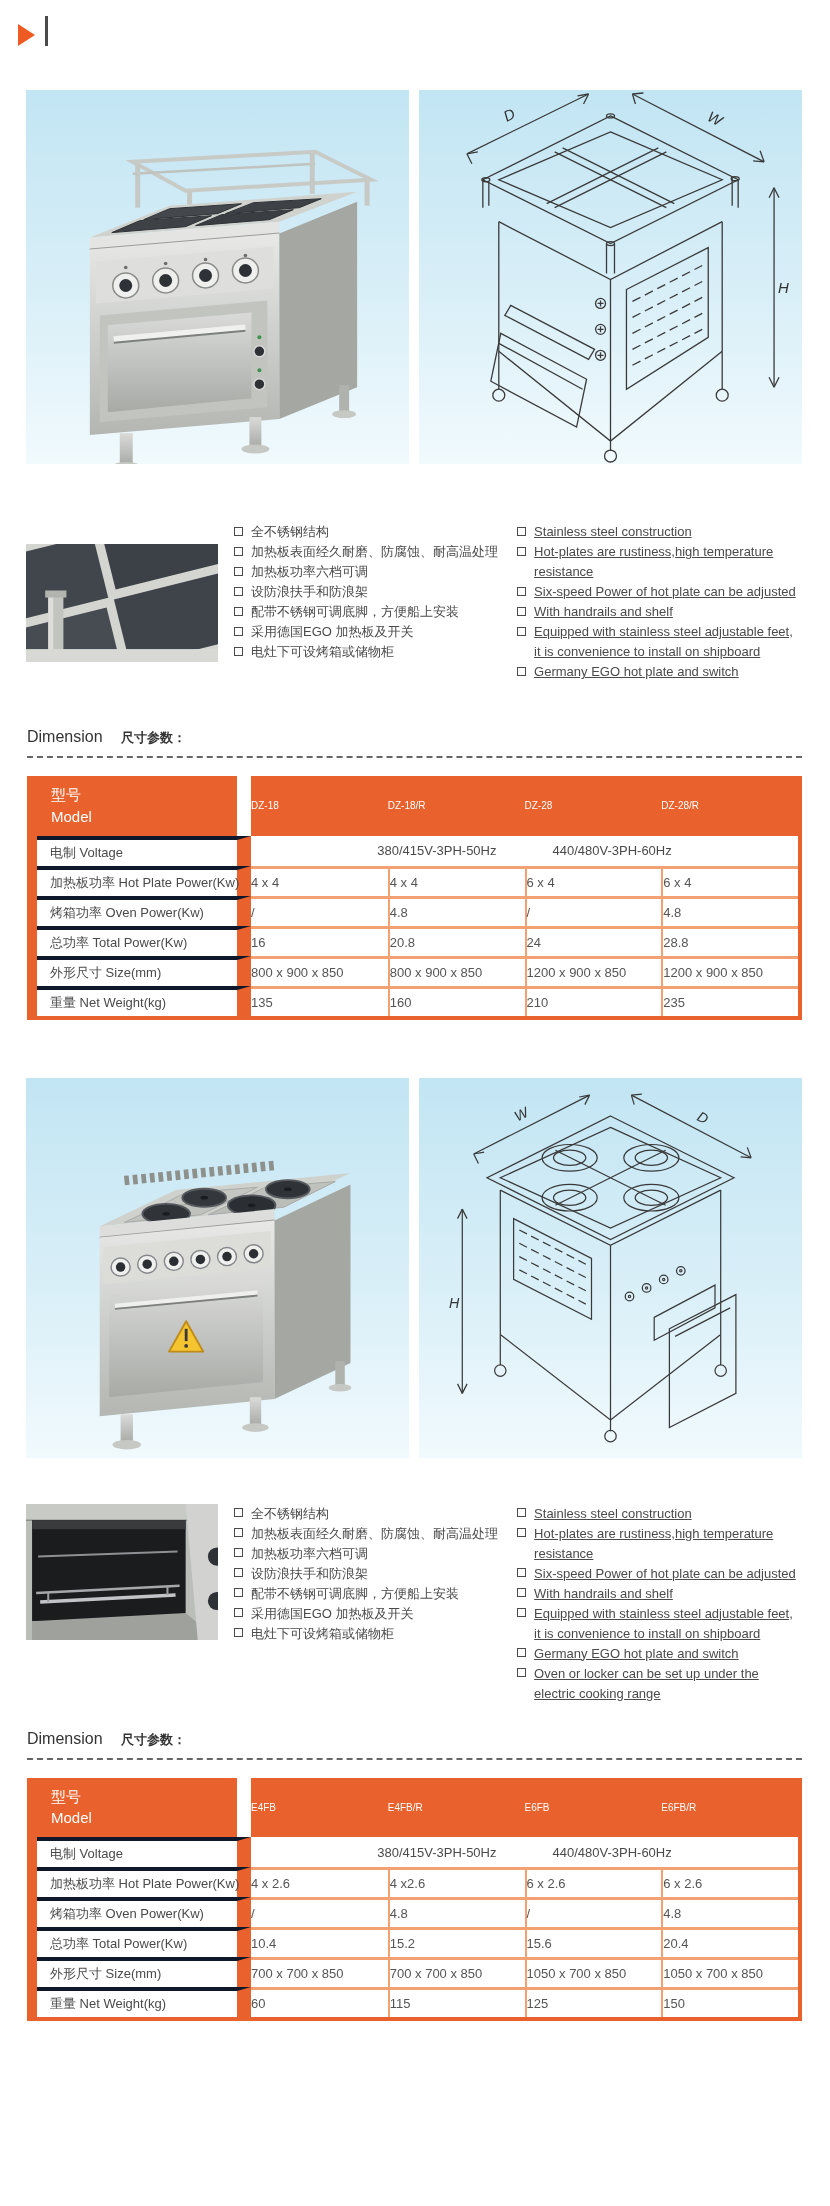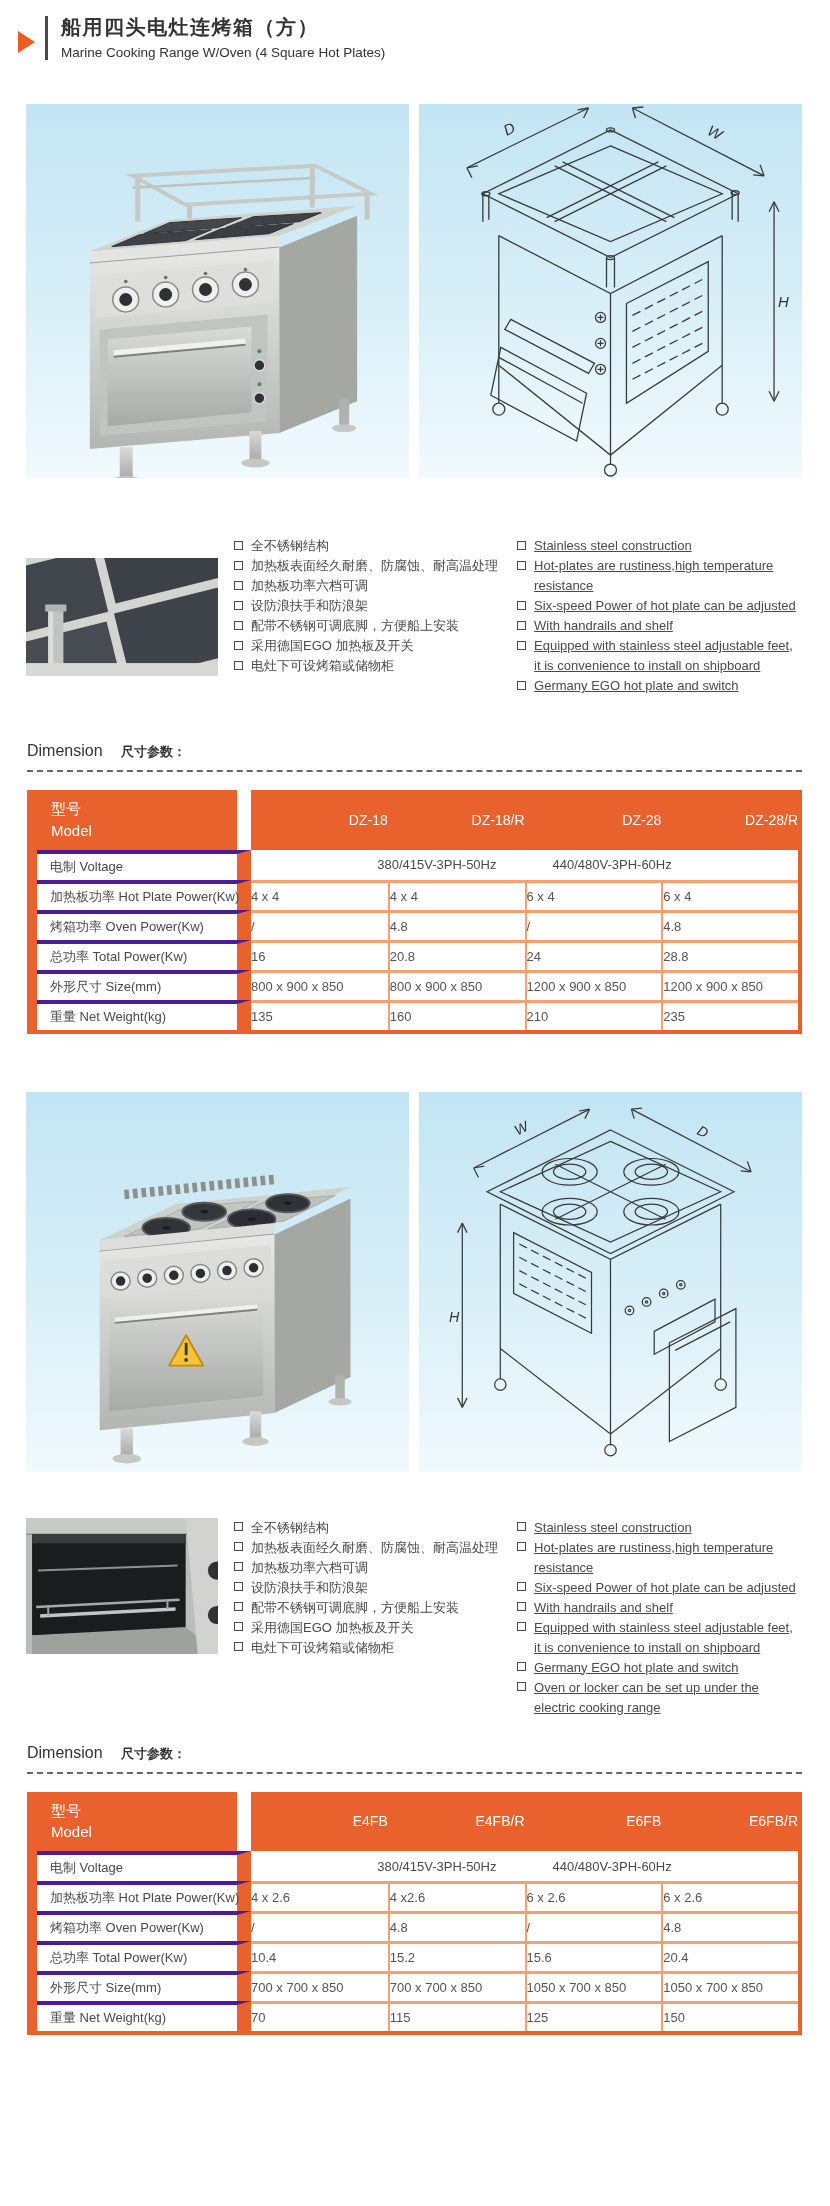--- a/index.html
+++ b/index.html
@@ -52,43 +52,39 @@
   table.spec {
     width:100%; table-layout:fixed; border-collapse:separate; border-spacing:0;
     background:#E9612C;
     border-left:10px solid #E9612C; border-right:4px solid #E9612C; border-bottom:4px solid #E9612C;
   }
   .spec th { background:#E9612C; color:#fff; font-weight:normal; }
   .spec th.model-head {
     text-align:left; padding:8px 0 8px 14px; font-size:15px; line-height:1.45;
     border-right:14px solid #fff; height:54px;
   }
-  .spec th.model-name { font-size:14px; text-align:right; }
+  .spec th.model-name { font-size:10px; text-align:left; }
   .spec td { background:#fff; font-size:13px; height:30px; }
   .spec td.lbl {
     color:#4A4A4A; text-align:left; padding-left:13px; white-space:nowrap;
-    border-right:14px solid #E9612C; border-top:4px solid #4c1d95;
+    border-right:14px solid #E9612C; border-top:4px solid #0f172a;
   }
   .spec td.val { color:#555; text-align:left; border-top:3px solid #F3A173; border-left:2px solid #F3A173; }
   .spec td.lbl + td.val { border-left:none; }
   .spec tr.voltage td.vcell { border-top:none; border-left:none; }
   .vflex { display:flex; justify-content:center; gap:56px; font-size:13px; color:#4A4A4A; }
 </style>
 </head>
 <body>
 
 <div>
 
   <div class="sec-title">
     <div class="tri"></div>
     <div class="tdiv"></div>
-    <div>
-      <div class="t-zh">船用四头电灶连烤箱（方）</div>
-      <div class="t-en">Marine Cooking Range W/Oven (4 Square Hot Plates)</div>
-    </div>
   </div>
 
   <div class="imgs imgs-1">
 
     <div class="panel">
       <svg viewBox="0 0 380 375">
         <defs>
           <linearGradient id="stA" x1="0" y1="0" x2="0" y2="1">
               <stop offset="0" stop-color="#E8E9E7"></stop>
               <stop offset="1" stop-color="#B4B6B2"></stop>
@@ -666,21 +662,21 @@
           <tr>
             <td class="lbl">外形尺寸 Size(mm)</td>
             <td class="val">700 x 700 x 850</td>
             <td class="val">700 x 700 x 850</td>
             <td class="val">1050 x 700 x 850</td>
             <td class="val">1050 x 700 x 850</td>
           </tr>
 
           <tr>
             <td class="lbl">重量 Net Weight(kg)</td>
-            <td class="val">70</td>
+            <td class="val">60</td>
             <td class="val">115</td>
             <td class="val">125</td>
             <td class="val">150</td>
           </tr>
 
       </tbody>
     </table>
   </div>
 </div>
 

